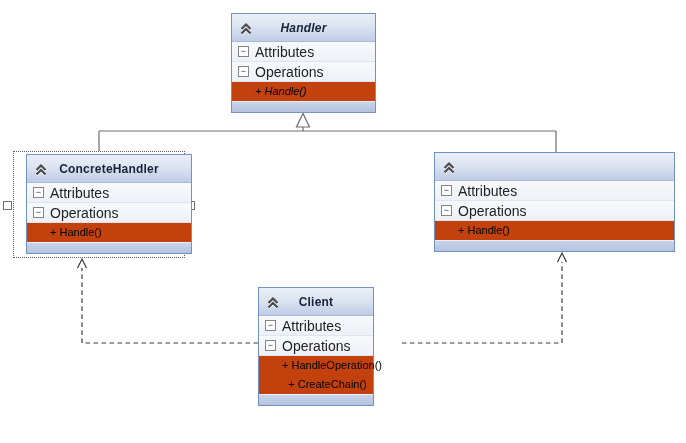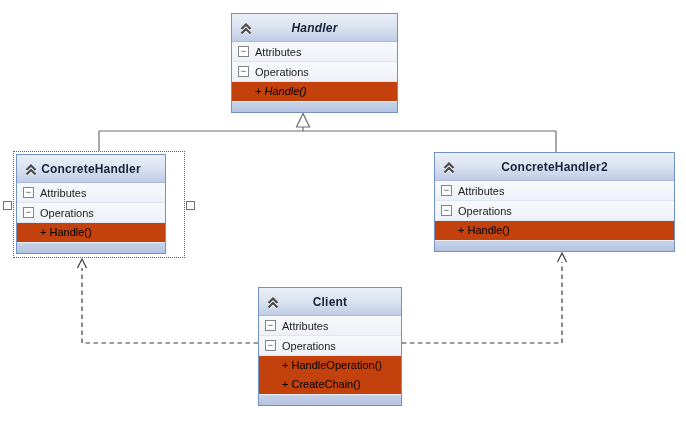--- a/index.html
+++ b/index.html
@@ -34,21 +34,21 @@
     display:flex; align-items:center; gap:6px; padding-left:6px;
     background:linear-gradient(180deg,#f7f9fc 0%, #eef1f8 100%);
     border-bottom:1px solid #dfe5f0;
   }
   .minus {
     width:9px; height:9px; box-sizing:content-box; flex:0 0 auto;
     border:1px solid #848484; background:#ffffff; color:#333333;
     display:inline-flex; align-items:center; justify-content:center;
     font-size:9px; line-height:7px; cursor:pointer;
   }
-  .sect-label { font-size:11px; color:#222222; }
+  .sect-label { font-size:14px; color:#222222; }
   .method {
     height:19px; line-height:19px; box-sizing:border-box;
     padding-left:23px; background:#c2410c; color:#000000; font-size:11px;
     white-space:nowrap;
   }
   .strip {
     height:11px; box-sizing:border-box;
     background:linear-gradient(180deg,#c9d4ea 0%, #b3c2e0 100%);
     border-top:1px solid #e8edf6;
   }
@@ -81,21 +81,21 @@
       <path d="M258,343 L82,343 L82,268" fill="none" stroke="#3a3a3a" stroke-width="1.2" stroke-dasharray="4.5,3.5"></path>
       <path d="M77.5,268 L82,259 L86.5,268" fill="none" stroke="#3a3a3a" stroke-width="1.2"></path>
     </g>
 
     <g>
       <path d="M402,343 L562,343 L562,262" fill="none" stroke="#3a3a3a" stroke-width="1.2" stroke-dasharray="4.5,3.5"></path>
       <path d="M557.5,262 L562,253 L566.5,262" fill="none" stroke="#3a3a3a" stroke-width="1.2"></path>
     </g>
   </svg>
 
-  <div class="uml-box" style="left:231px; top:13px; width:167px;">
+  <div class="uml-box" style="left:231px; top:13px; width:145px;">
     <div class="hdr">
       <span class="chev">
         <svg width="14" height="13" viewBox="0 0 14 13">
           <path d="M2.5,8.5 L7,4 L11.5,8.5 M2.5,13 L7,8.5 L11.5,13" fill="none" stroke="#ffffff" stroke-width="2.4"></path>
           <path d="M2.5,7.5 L7,3 L11.5,7.5 M2.5,12 L7,7.5 L11.5,12" fill="none" stroke="#4a4a4a" stroke-width="2.2"></path>
         </svg>
       </span>
       <span class="title italic">Handler</span>
     </div>
     <div class="sect">
@@ -106,21 +106,21 @@
       <span class="minus">−</span>
       <span class="sect-label">Operations</span>
     </div>
     <div class="method italic">+ Handle()</div>
     <div class="strip"></div>
   </div>
 
   <div class="selection" style="left:13px; top:151px; width:172px; height:107px;">
     <span class="handle handle-left"></span>
     <span class="handle handle-right"></span>
-    <div class="uml-box" style="left:2px; top:2px; width:150px;">
+    <div class="uml-box" style="left:12px; top:2px; width:166px;">
       <div class="hdr">
         <span class="chev">
           <svg width="14" height="13" viewBox="0 0 14 13">
             <path d="M2.5,8.5 L7,4 L11.5,8.5 M2.5,13 L7,8.5 L11.5,13" fill="none" stroke="#ffffff" stroke-width="2.4"></path>
             <path d="M2.5,7.5 L7,3 L11.5,7.5 M2.5,12 L7,7.5 L11.5,12" fill="none" stroke="#4a4a4a" stroke-width="2.2"></path>
           </svg>
         </span>
         <span class="title">ConcreteHandler</span>
       </div>
       <div class="sect">
@@ -137,35 +137,34 @@
   </div>
 
   <div class="uml-box" style="left:434px; top:152px; width:241px;">
     <div class="hdr">
       <span class="chev">
         <svg width="14" height="13" viewBox="0 0 14 13">
           <path d="M2.5,8.5 L7,4 L11.5,8.5 M2.5,13 L7,8.5 L11.5,13" fill="none" stroke="#ffffff" stroke-width="2.4"></path>
           <path d="M2.5,7.5 L7,3 L11.5,7.5 M2.5,12 L7,7.5 L11.5,12" fill="none" stroke="#4a4a4a" stroke-width="2.2"></path>
         </svg>
       </span>
-      <span class="title">ConcreteHandler2</span>
     </div>
     <div class="sect">
       <span class="minus">−</span>
       <span class="sect-label">Attributes</span>
     </div>
     <div class="sect">
       <span class="minus">−</span>
       <span class="sect-label">Operations</span>
     </div>
     <div class="method">+ Handle()</div>
     <div class="strip"></div>
   </div>
 
-  <div class="uml-box" style="left:258px; top:287px; width:144px;">
+  <div class="uml-box" style="left:258px; top:287px; width:116px;text-align:center;">
     <div class="hdr">
       <span class="chev">
         <svg width="14" height="13" viewBox="0 0 14 13">
           <path d="M2.5,8.5 L7,4 L11.5,8.5 M2.5,13 L7,8.5 L11.5,13" fill="none" stroke="#ffffff" stroke-width="2.4"></path>
           <path d="M2.5,7.5 L7,3 L11.5,7.5 M2.5,12 L7,7.5 L11.5,12" fill="none" stroke="#4a4a4a" stroke-width="2.2"></path>
         </svg>
       </span>
       <span class="title">Client</span>
     </div>
     <div class="sect">

